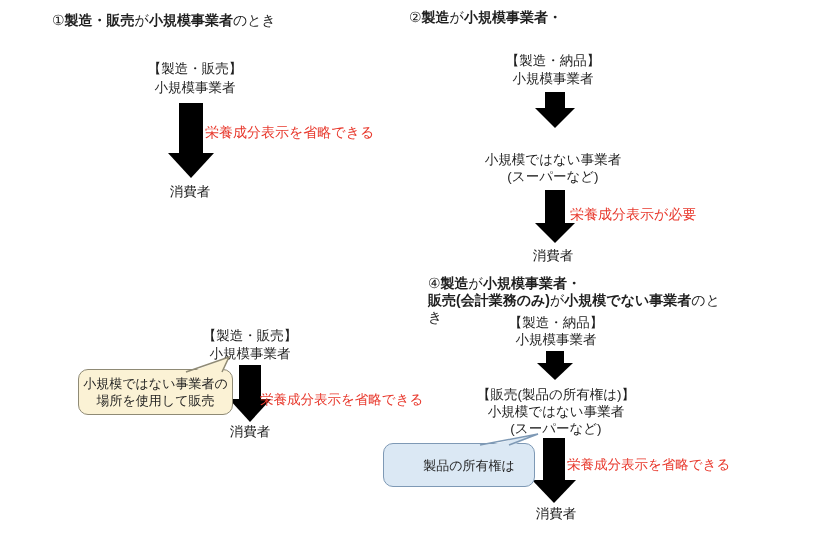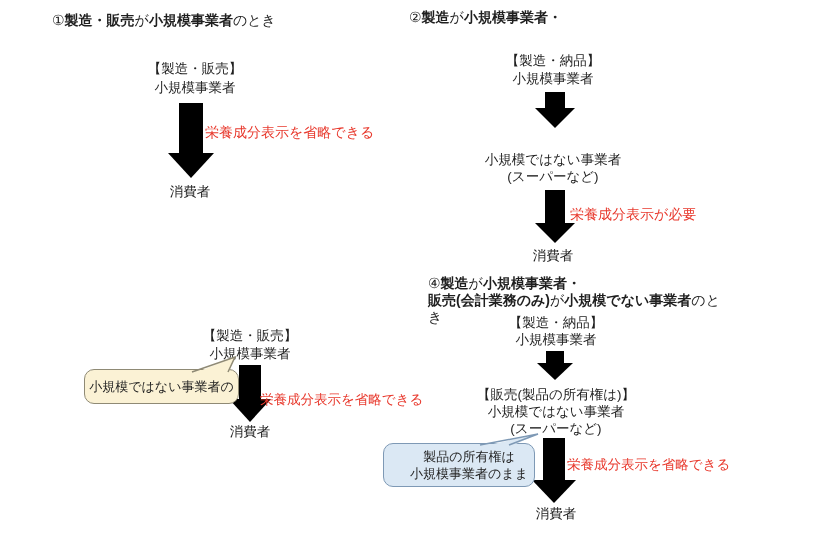--- a/index.html
+++ b/index.html
@@ -111,26 +111,27 @@
   </div>
   <div class="note" style="left:570px;top:206px">栄養成分表示が必要</div>
   <div class="lbl" style="left:508px;top:247px;width:90px">消費者</div>
 
   <div class="lbl" style="left:150px;top:327px;width:200px">【製造・販売】</div>
   <div class="lbl" style="left:150px;top:345px;width:200px">小規模事業者</div>
   <div class="arrow" style="left:229px;top:365px;width:42px">
     <div class="shaft" style="width:22px;height:34px"></div>
     <div class="head" style="border-width:23px 21px 0 21px"></div>
   </div>
-  <div class="callout cream" style="left:84px;top:369px;width:155px;height:35px">
+  <div class="callout cream" style="left:78px;top:369px;width:155px;height:46px">
     <svg width="160" height="24" style="left:0;top:-18px">
       <polygon class="tail-fill" points="107,22 150,5 143,22"></polygon>
       <path class="tail-edge" d="M107,20 L150,5 L143,20"></path>
     </svg>
     <div>小規模ではない事業者の</div>
+    <div>場所を使用して販売</div>
   </div>
   <div class="note" style="left:260px;top:391px;font-size:13.5px">栄養成分表示を省略できる</div>
   <div class="lbl" style="left:205px;top:423px;width:90px">消費者</div>
 
   <div class="title" style="left:428px;top:275px;width:300px;line-height:17px">
     <span class="tline">
       <span>④</span><b>製造</b><span>が</span><b>小規模事業者・</b>
     </span>
     <span class="tline">
       <b>販売(会計業務のみ)</b><span>が</span><b>小規模でない事業者</b><span>のとき</span>
@@ -148,18 +149,17 @@
   <div class="arrow" style="left:532px;top:438px;width:44px">
     <div class="shaft" style="width:22px;height:42px"></div>
     <div class="head" style="border-width:23px 22px 0 22px"></div>
   </div>
   <div class="callout blue" style="left:383px;top:443px;width:152px;height:44px">
     <svg width="170" height="18" style="left:0;top:-14px">
       <polygon class="tail-fill" points="96,17 154,4 125,17"></polygon>
       <path class="tail-edge" d="M96,15 L154,4 L125,15"></path>
     </svg>
     <div>製品の所有権は</div>
-    <div>小規模事業者のまま</div>
   </div>
   <div class="note" style="left:567px;top:456px;font-size:13.5px">栄養成分表示を省略できる</div>
   <div class="lbl" style="left:511px;top:505px;width:90px">消費者</div>
 
 </div>
 
 </body></html>

